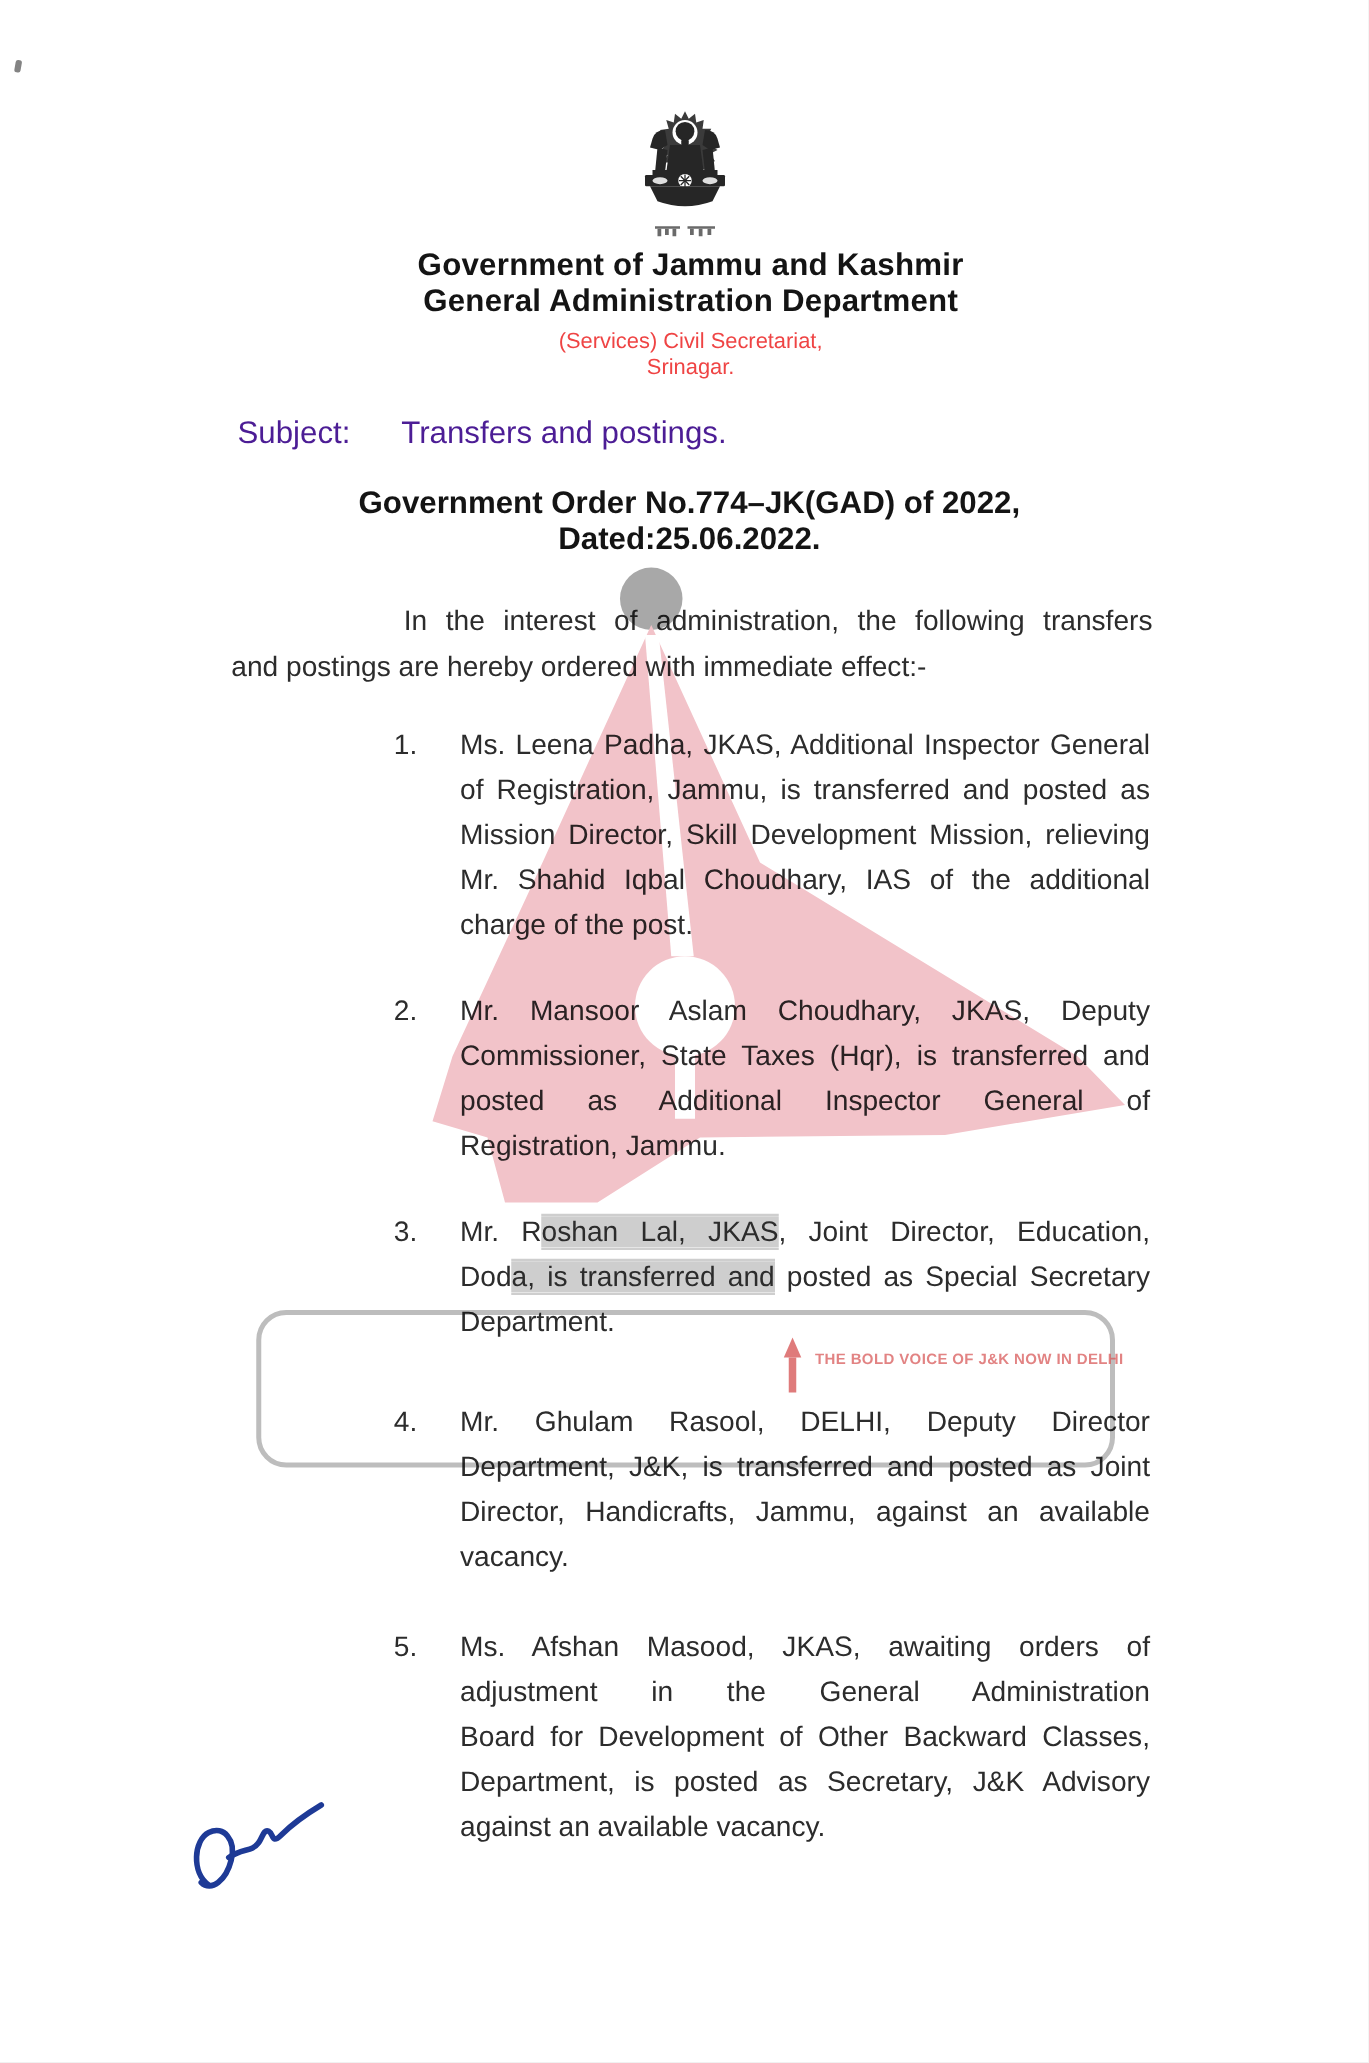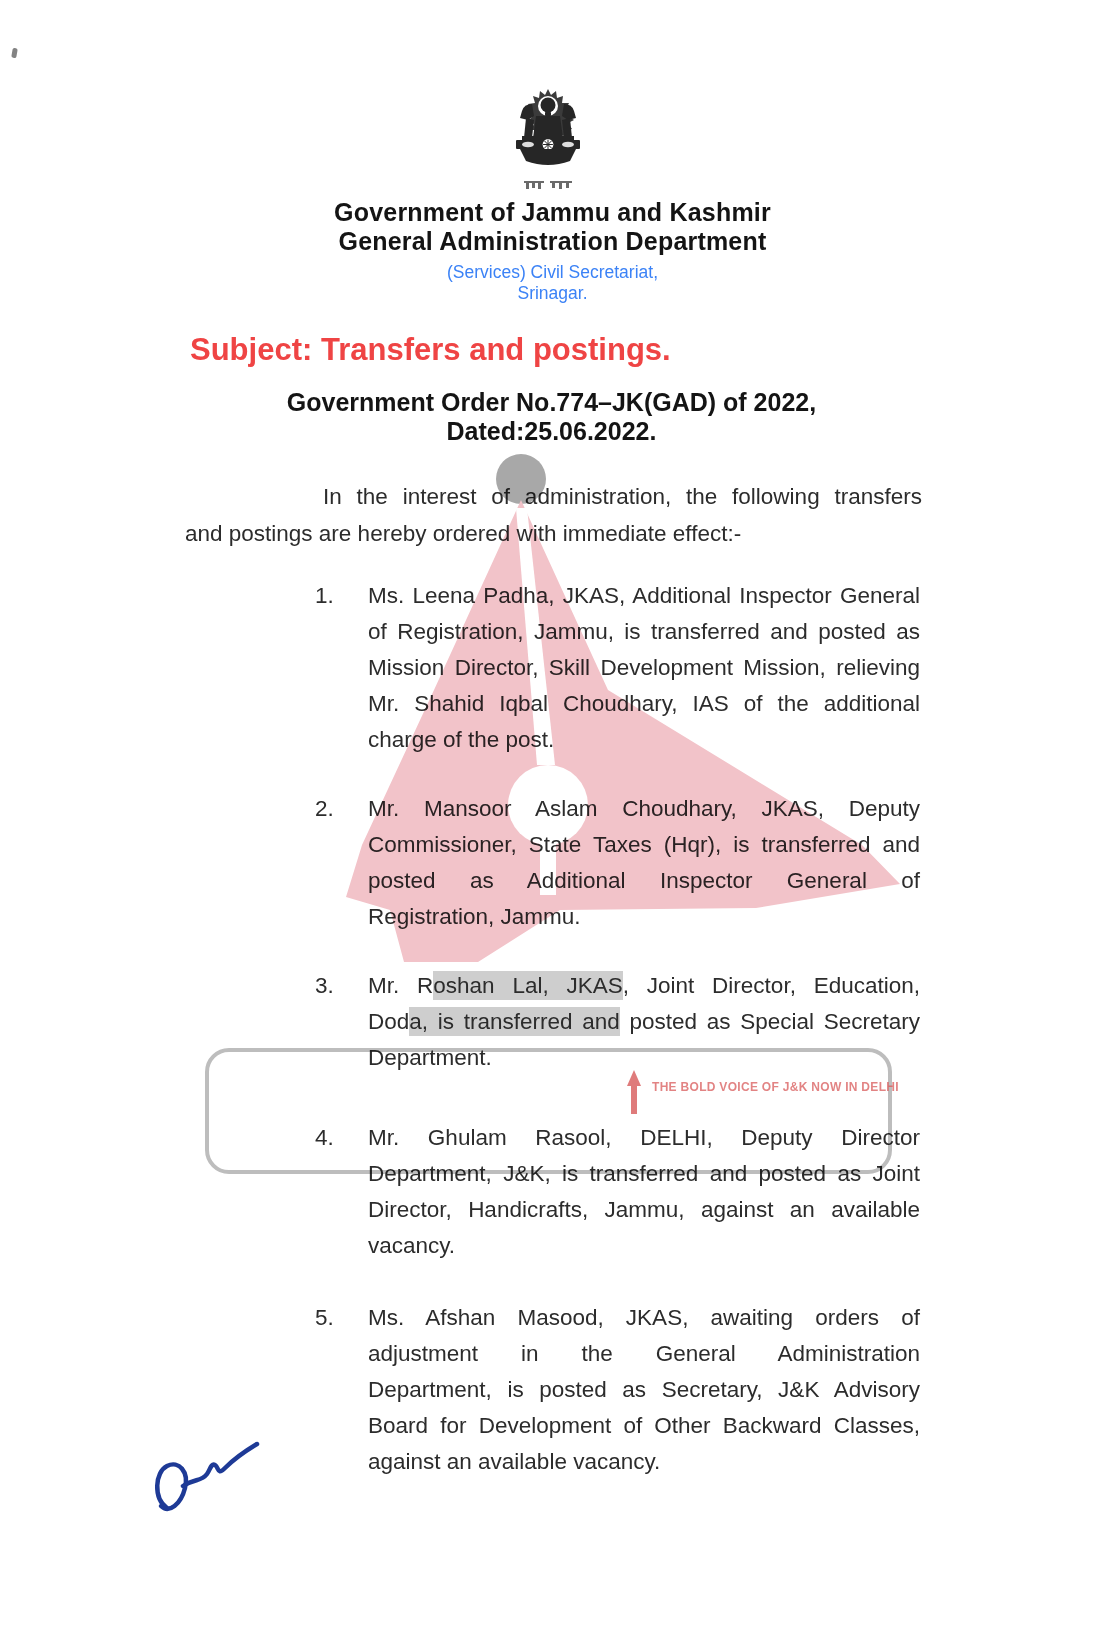--- a/index.html
+++ b/index.html
@@ -11,25 +11,25 @@
   
   .corner-mark { position:absolute; left:12px; top:48px; width:5px; height:10px;
     background:#5a5a5a; border-radius:2px; transform:rotate(10deg); opacity:.75; }
 
   
   .emblem { position:absolute; left:502px; top:84px; }
 
   
   .hdr { position:absolute; top:198px; left:10px; right:0; text-align:center; }
   .hdr .g1, .hdr .g2 { font-size:25px; font-weight:bold; color:#141414; line-height:29px; letter-spacing:.2px; }
-  .hdr .s1, .hdr .s2 { font-size:17.5px; color:#3b82f6; line-height:21px; }
+  .hdr .s1, .hdr .s2 { font-size:17.5px; color:#ef4444; line-height:21px; }
   .hdr .s1 { margin-top:6px; }
 
   
-  .subject { position:absolute; top:332px; left:190px; font-size:31px; color:#ef4444;font-weight:bold; }
+  .subject { position:absolute; top:332px; left:190px; font-size:25px; color:#4c1d95; }
   .subject .lbl { display:inline-block; width:131px; }
 
   
   .order { position:absolute; top:388px; left:8px; right:0; text-align:center;
     font-size:25px; font-weight:bold; color:#141414; line-height:29px; }
 
   
   .intro { position:absolute; top:478px; left:185px; width:737px;
     font-size:22.5px; line-height:37px; color:#2c2c2c; }
   .intro .ln { display:block; text-align:justify; }
@@ -170,22 +170,22 @@
         <span class="ln">Director, Handicrafts, Jammu, against an available</span>
         <span class="ln last">vacancy.</span>
       </div>
     </div>
 
     <div class="item i5">
       <span class="num">5.</span>
       <div class="txt">
         <span class="ln">Ms. Afshan Masood, JKAS, awaiting orders of</span>
         <span class="ln">adjustment in the General Administration</span>
+        <span class="ln">Board for Development of Other Backward Classes,</span>
         <span class="ln">Department, is posted as Secretary, J&amp;K Advisory</span>
-        <span class="ln">Board for Development of Other Backward Classes,</span>
         <span class="ln last">against an available vacancy.</span>
       </div>
     </div>
 
   </div>
 
   <div class="overlay">
 
     <svg width="1095" height="1650" viewBox="0 0 1095 1650" style="position:absolute;left:0;top:0">
 

